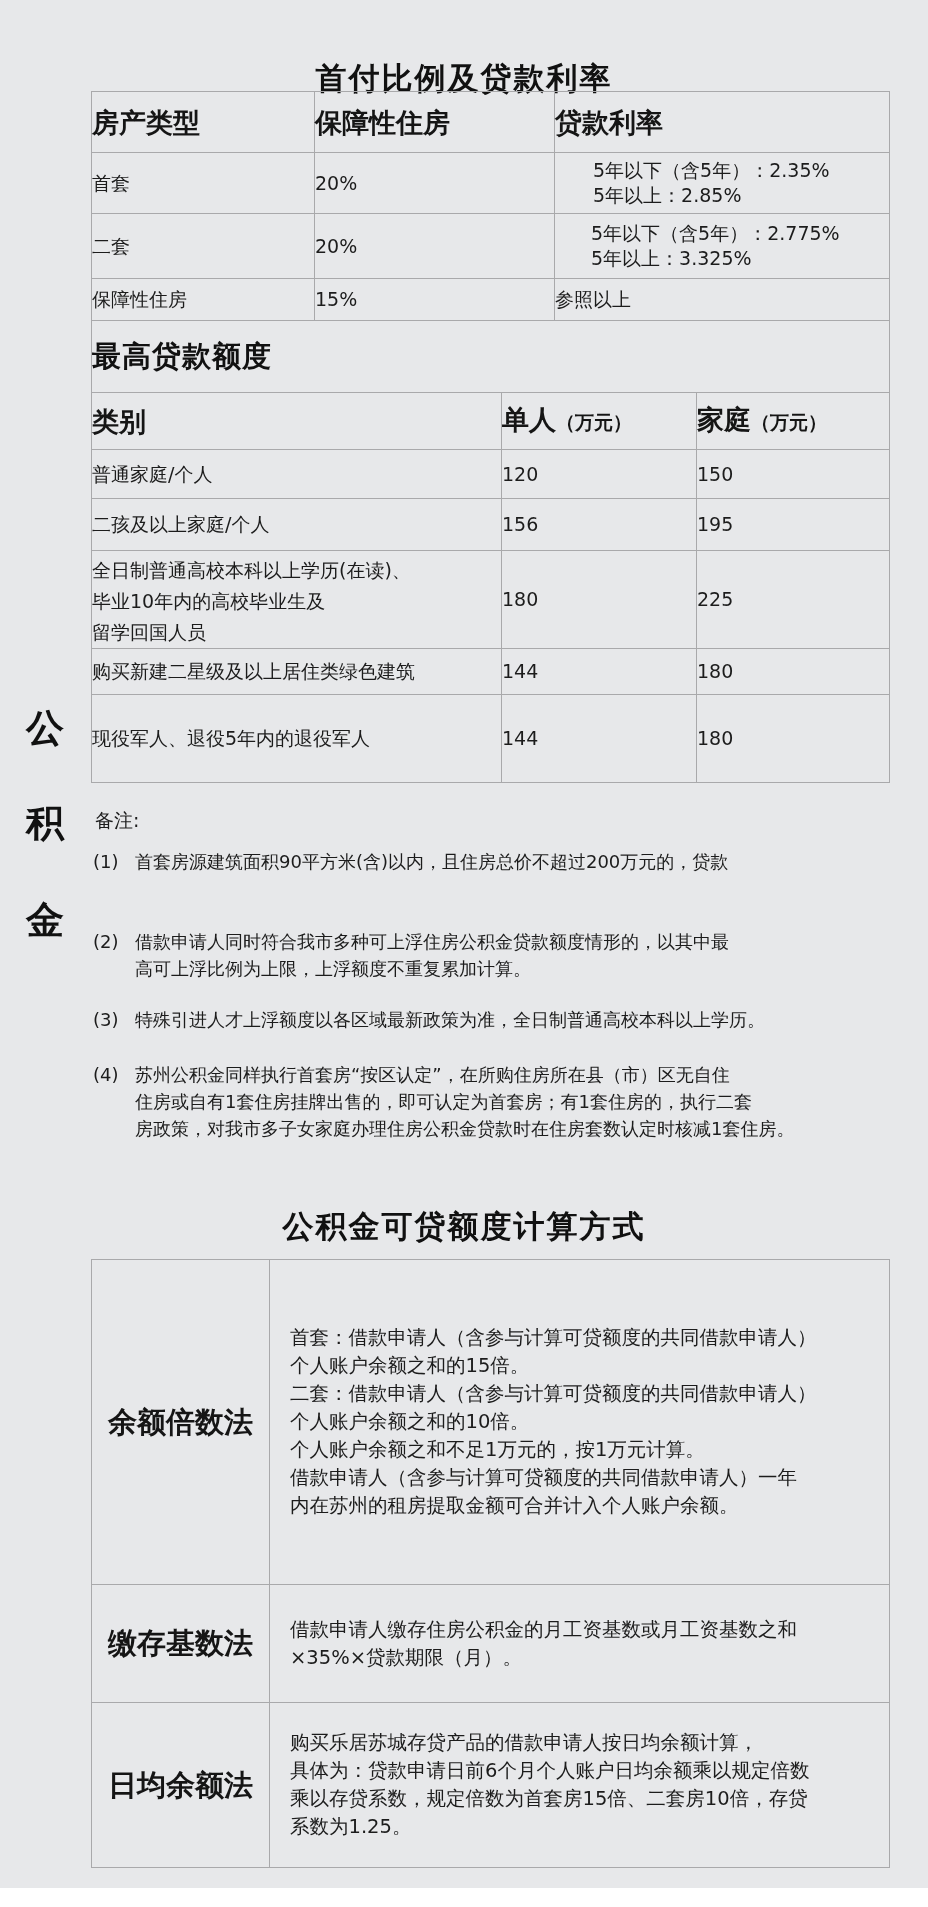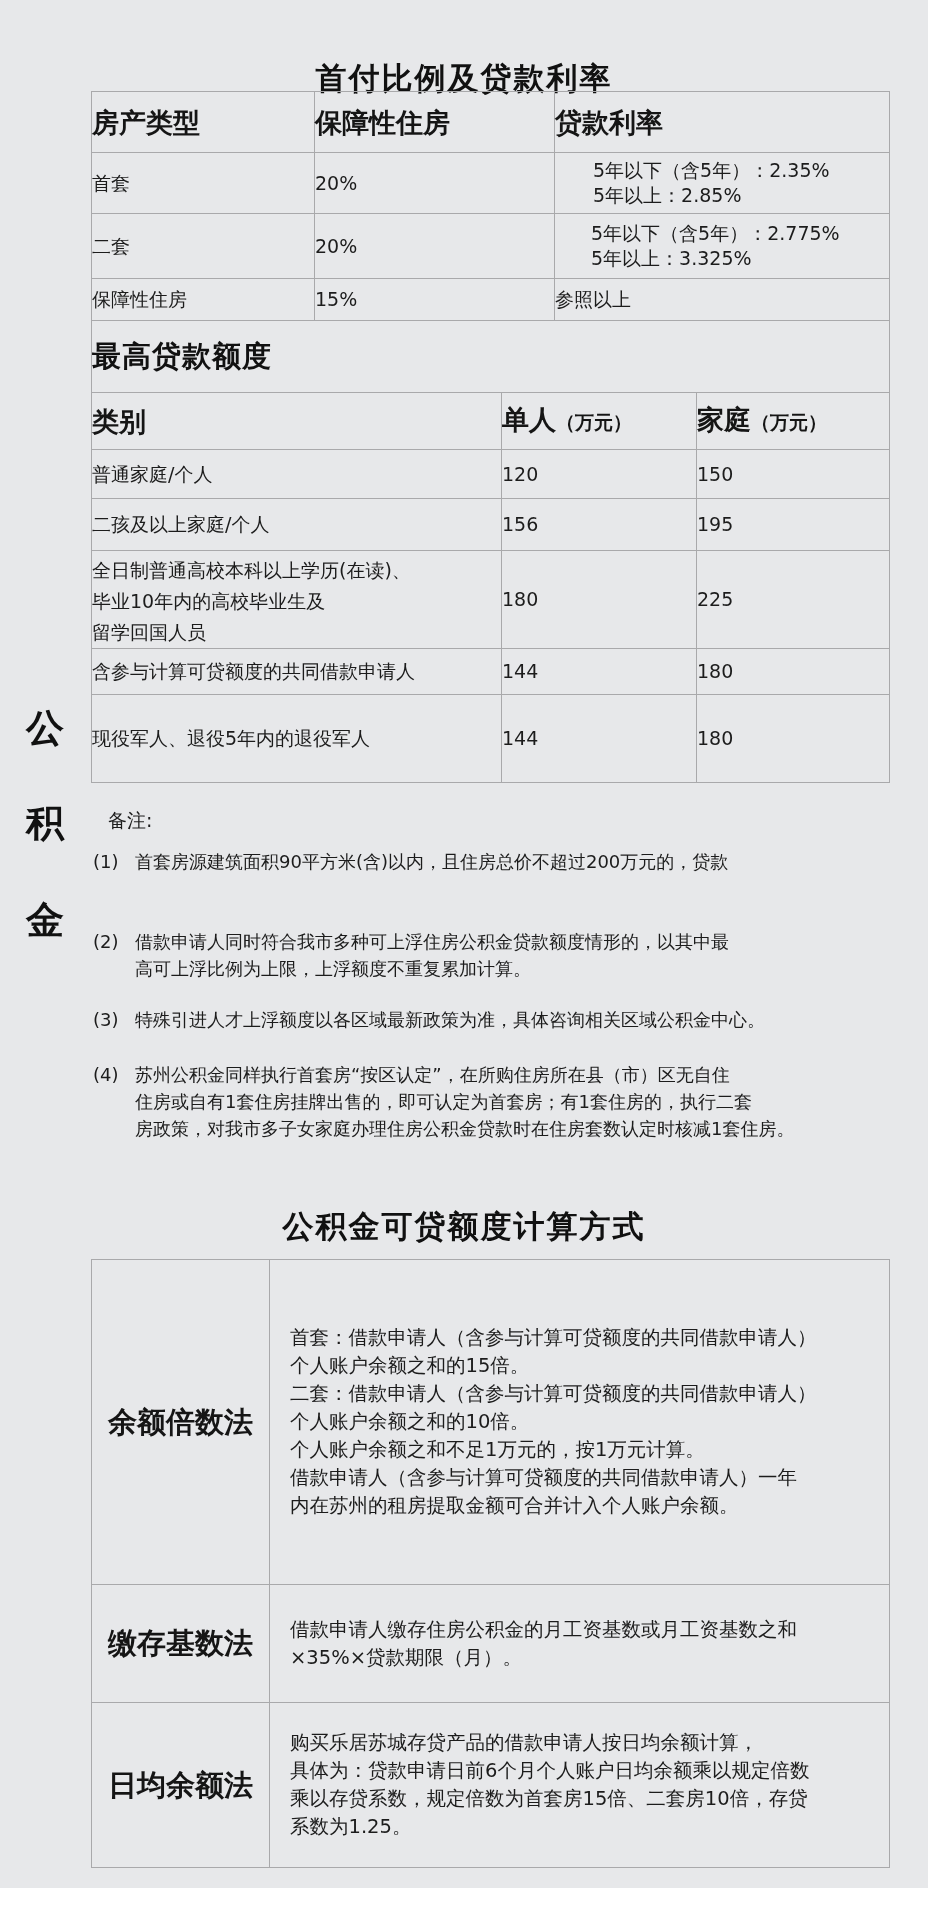--- a/index.html
+++ b/index.html
@@ -23,21 +23,21 @@
   }
   table.grid td {
     border:1.5px solid #a9a9ab; padding:0; text-align:left; vertical-align:middle;
     font-size:19px; line-height:25px; color:#1c1c1c;
   }
   table.grid td.hd { font-size:27px; font-weight:bold; color:#151515; }
   table.grid td.hd .unit { font-size:19px; font-weight:bold;margin-top:36px; }
   td.rate { text-align:left !important; padding-left:38px !important; font-size:19px; line-height:26px; }
   td.rate .line { display:block; white-space:nowrap; }
   td.subtitle { font-size:29px !important; font-weight:bold; color:#111 !important; letter-spacing:1px; }
-  .notes-head { position:absolute; left:108px; top:808px; font-size:19px; color:#1c1c1c; }
+  .notes-head { position:absolute; left:95px; top:808px; font-size:19px; color:#1c1c1c; }
   .note { position:absolute; left:93px; width:800px; font-size:18px; line-height:27px; color:#1c1c1c; }
   .note .num { position:absolute; left:0; top:0; width:42px; }
   .note .body { margin-left:42px; }
   .note .ln { display:block; white-space:nowrap; }
   table.calc td { border:1.5px solid #a9a9ab; vertical-align:middle; }
   table.calc td.label { font-size:29px; font-weight:bold; text-align:center; color:#151515; }
   table.calc td.content { text-align:left; padding-left:20px; font-size:19.5px; line-height:28px; color:#1c1c1c; }
   table.calc .para { display:block; margin:0; }
   table.calc .para + .para { }
   table.calc .ln { display:block; white-space:nowrap; }
@@ -121,21 +121,21 @@
   <tr style="height:98px">
     <td style="line-height:31px; padding-top:4px;">
       <span style="display:block">全日制普通高校本科以上学历(在读)、</span>
       <span style="display:block">毕业10年内的高校毕业生及</span>
       <span style="display:block">留学回国人员</span>
     </td>
     <td>180</td>
     <td>225</td>
   </tr>
   <tr style="height:46px">
-    <td style="white-space:nowrap;">含参与计算可贷额度的共同借款申请人</td>
+    <td style="white-space:nowrap;">购买新建二星级及以上居住类绿色建筑</td>
     <td>144</td>
     <td>180</td>
   </tr>
   <tr style="height:88px">
     <td>现役军人、退役5年内的退役军人</td>
     <td>144</td>
     <td>180</td>
   </tr>
 </tbody>
   </table>
@@ -153,21 +153,21 @@
   <span class="num">(2)</span>
   <div class="body">
     <span class="ln">借款申请人同时符合我市多种可上浮住房公积金贷款额度情形的，以其中最</span>
     <span class="ln">高可上浮比例为上限，上浮额度不重复累加计算。</span>
   </div>
 </div>
 
 <div class="note" style="top:1006px;">
   <span class="num">(3)</span>
   <div class="body">
-    <span class="ln">特殊引进人才上浮额度以各区域最新政策为准，具体咨询相关区域公积金中心。</span>
+    <span class="ln">特殊引进人才上浮额度以各区域最新政策为准，全日制普通高校本科以上学历。</span>
   </div>
 </div>
 
 <div class="note" style="top:1061px;">
   <span class="num">(4)</span>
   <div class="body">
     <span class="ln">苏州公积金同样执行首套房“按区认定”，在所购住房所在县（市）区无自住</span>
     <span class="ln">住房或自有1套住房挂牌出售的，即可认定为首套房；有1套住房的，执行二套</span>
     <span class="ln">房政策，对我市多子女家庭办理住房公积金贷款时在住房套数认定时核减1套住房。</span>
   </div>

